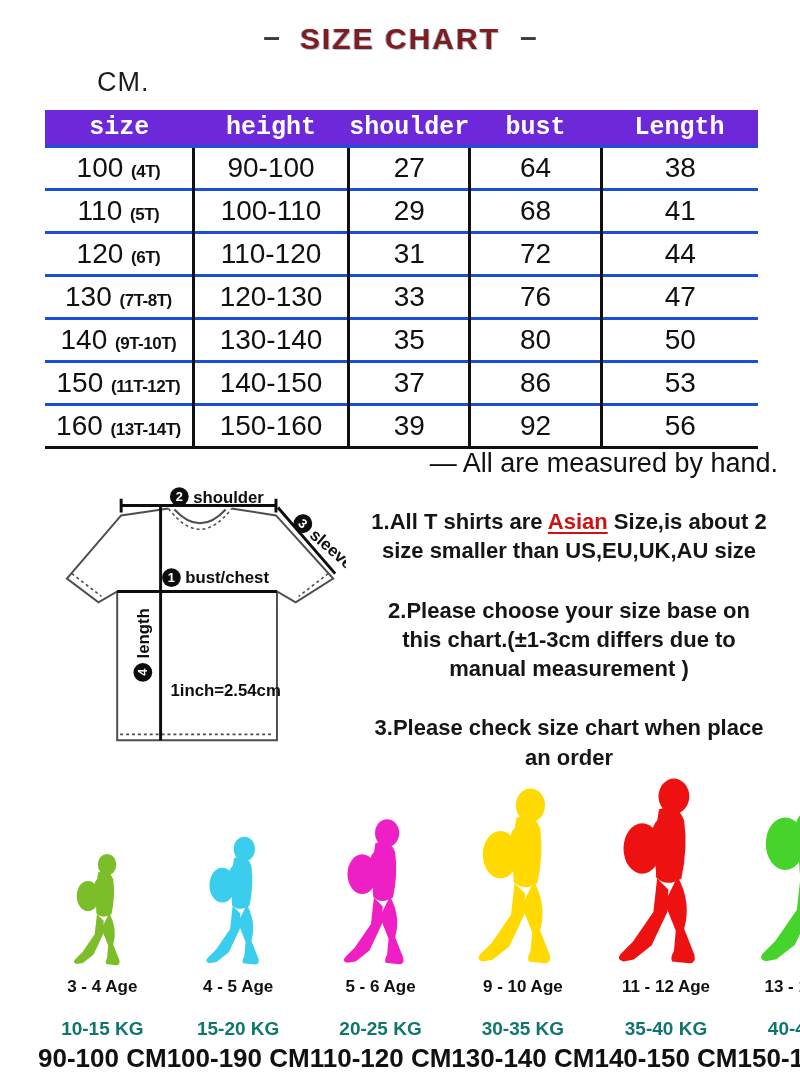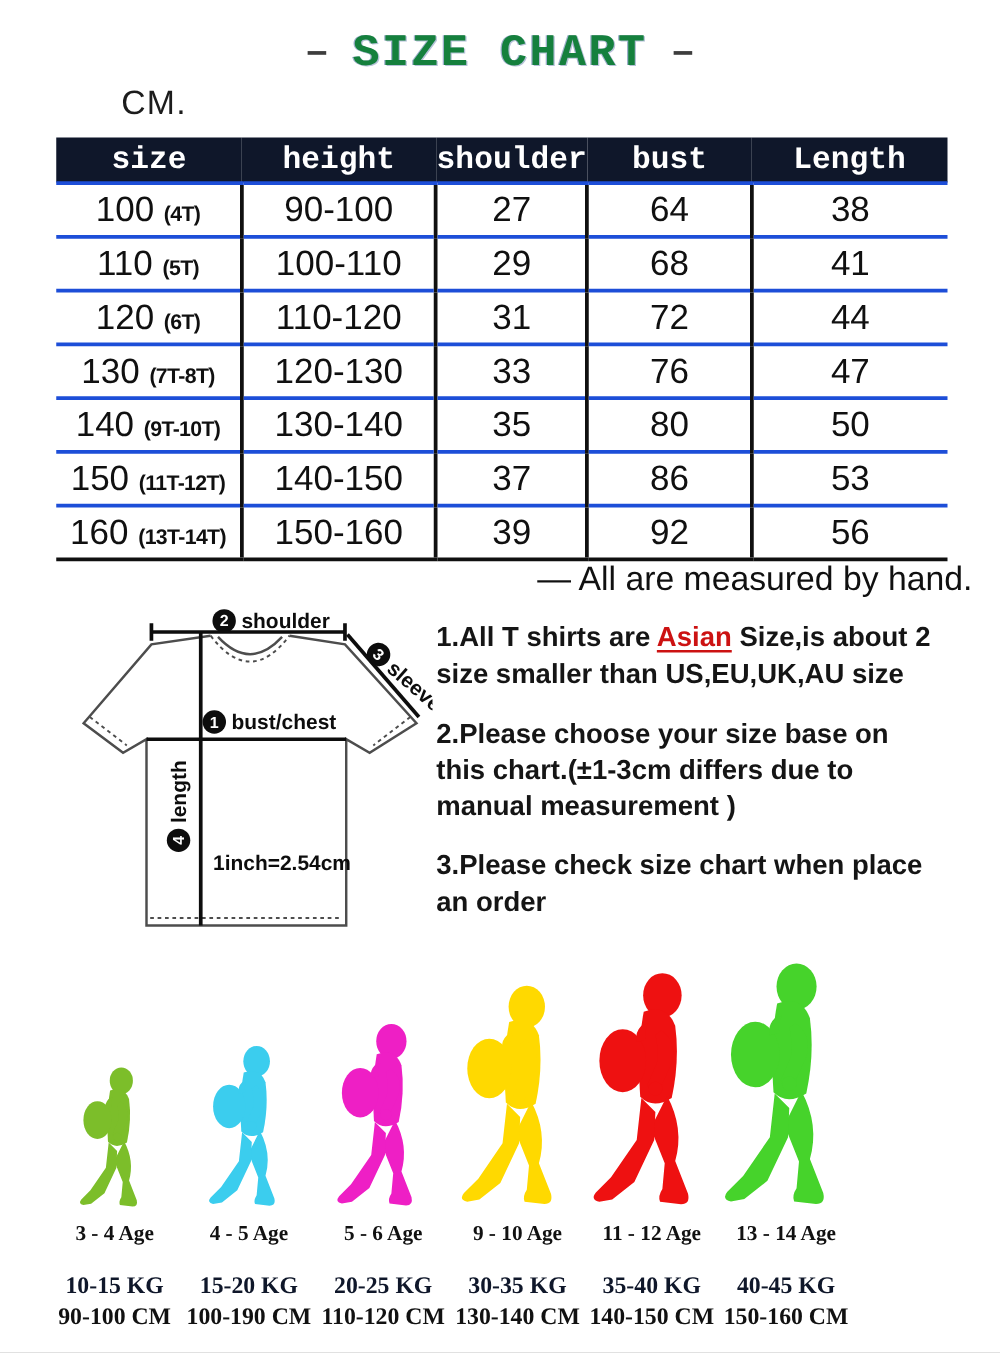--- a/index.html
+++ b/index.html
@@ -7,33 +7,33 @@
   .page{
     position:relative; width:800px; height:1082px; background:#fff;
     font-family:"Liberation Sans", sans-serif; color:#141414; overflow:hidden;
     margin:0 auto;
   }
   
   .title-row{ position:absolute; top:22px; left:0; right:0;
     display:flex; justify-content:center; align-items:center; gap:20px; }
   .title-row .dash{ font-size:30px; font-weight:700; color:#3d3d3d; transform:translateY(-2px); }
   .title-row h1{
-    font-family:Liberation Mono, monospace; font-size:36px; font-weight:700;
-    color:#15803d; letter-spacing:2px;
+    font-family:Liberation Sans, sans-serif; font-size:30px; font-weight:700;
+    color:#7f1d1d; letter-spacing:2px;
     text-shadow:1px 1px 0 #b6c2d8, -1px 0 0 #9fb0cc;
   }
   .unit{ position:absolute; left:97px; top:67px; font-size:27px; color:#1c1c1c; letter-spacing:1px; }
 
   
   table.size-table{ position:absolute; left:45px; top:110px; width:713px;
     border-collapse:collapse; table-layout:fixed; }
   .size-table col.c0{width:20.8%}.size-table col.c1{width:21.8%}
   .size-table col.c2{width:17%}.size-table col.c3{width:18.4%}.size-table col.c4{width:22%}
   .size-table th{
-    background:#0f172a; color:#fff; font-family:"Liberation Mono", monospace;
+    background:#6d28d9; color:#fff; font-family:"Liberation Mono", monospace;
     font-size:25px; font-weight:700; height:36px; text-align:center; }
   .size-table td{
     border-top:3px solid #1d4ed8; height:43px; text-align:center;
     font-size:28px; color:#101010; white-space:nowrap; }
   .size-table tbody td + td{ border-left:3px solid #101010; }
   .size-table tbody tr:last-child td{ border-bottom:3px solid #101010; }
   .size-table .age{ font-size:17px; font-weight:600; letter-spacing:-0.5px; }
 
   .measured{ position:absolute; top:448px; right:22px; font-size:27px; color:#101010; }
 
@@ -45,36 +45,36 @@
   .measure{ stroke:#0d0d0d; stroke-width:3; fill:none; }
   .lbl{ font-family:"Liberation Sans", sans-serif; font-weight:700; font-size:17px; fill:#0d0d0d; }
   .badge-dot{ fill:#0d0d0d; }
   .badge-num{ font-family:"Liberation Sans", sans-serif; font-weight:700; font-size:13px;
     fill:#fff; text-anchor:middle; }
 
   
   .attention{ position:absolute; left:349px; top:477px; width:440px; }
   .attention h2{ font-size:30px; font-weight:800; color:#d11212; margin-bottom:10px; }
   .attention p{ font-size:22px; font-weight:700; line-height:1.33; color:#151515;
-    margin-top:18px; white-space:pre-line; }
+    margin-top:30px; white-space:pre-line;text-align:center; }
   .attention .hl{ color:#cc1212; text-decoration:underline;
     text-decoration-color:#cc1212; text-underline-offset:3px; }
 
   
   .kids{ position:absolute; left:0; right:0; top:762px;
-    display:grid; grid-template-columns:repeat(7,1fr); padding:0 10px 0 38px;font-family:Liberation Serif, serif; }
+    display:grid; grid-template-columns:repeat(7,1fr); padding:0 10px 0 38px; }
   .kid-col{ display:flex; flex-direction:column; align-items:center; }
   .kid-fig{ height:206px; display:flex; align-items:flex-end; }
   .kid.k0{width:62px;height:118px}.kid.k1{width:71px;height:136px}
   .kid.k2{width:81px;height:154px}.kid.k3{width:90px;height:172px}
   .kid.k4{width:97px;height:186px}.kid.k5{width:103px;height:196px}
   .kid.k6{width:107px;height:204px}
   .age-label{ margin-top:9px; font-size:17px; font-weight:600; color:#111; white-space:nowrap; }
-  .kg{ margin-top:21px; font-size:19px; font-weight:700; color:#0f172a; white-space:nowrap; }
-  .cmr{ margin-top:3px; font-size:19px; font-weight:700; color:#111; white-space:nowrap; }
+  .kg{ margin-top:21px; font-size:19px; font-weight:700; color:#0f766e; white-space:nowrap; }
+  .cmr{ margin-top:3px; font-size:26px; font-weight:700; color:#111; white-space:nowrap; }
   .defs-svg{ position:absolute; width:0; height:0; }
 </style>
 </head>
 <body>
 
 <div class="page">
 
   <svg class="defs-svg" aria-hidden="true">
     <defs>
       <g id="kid-shape">

